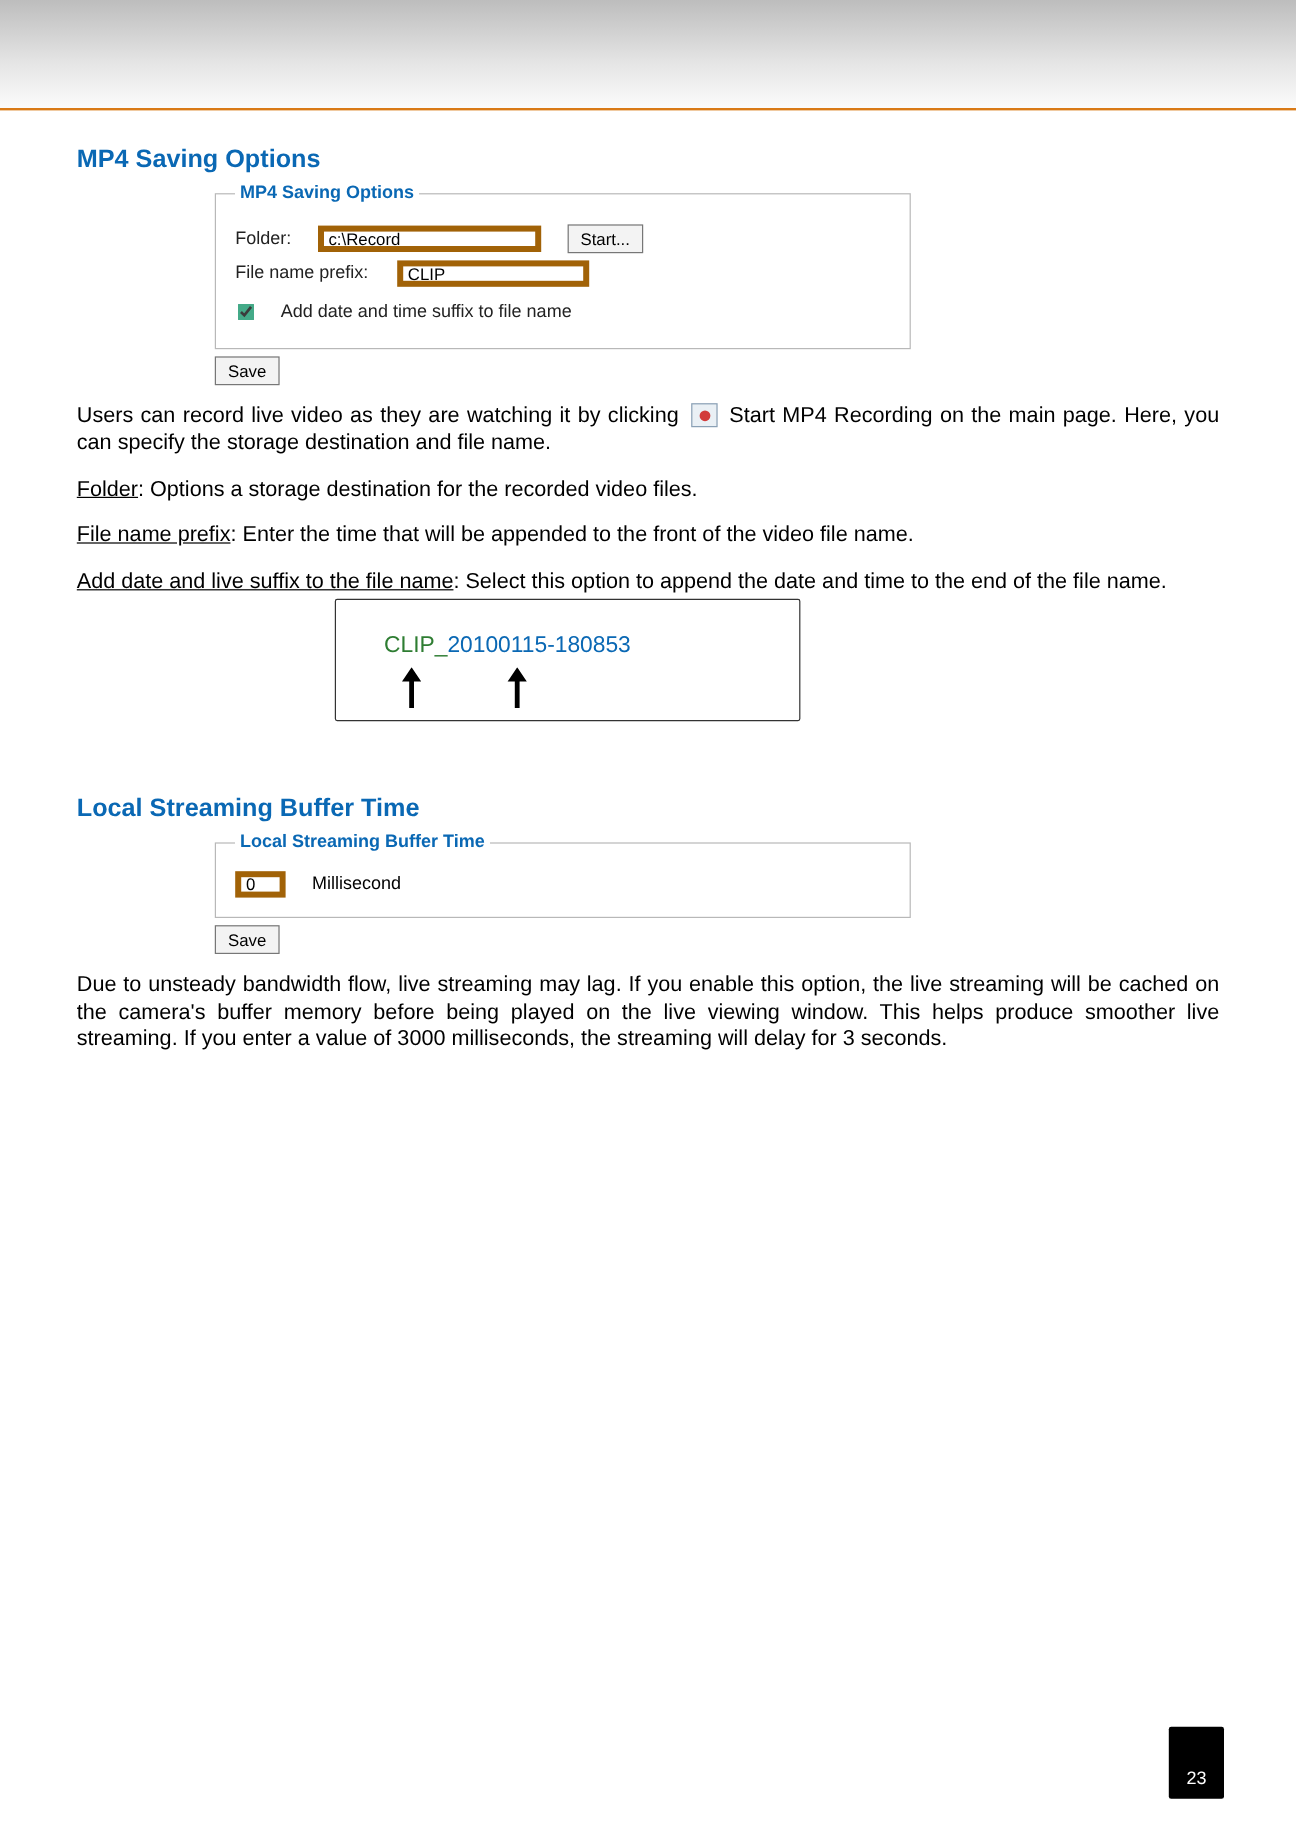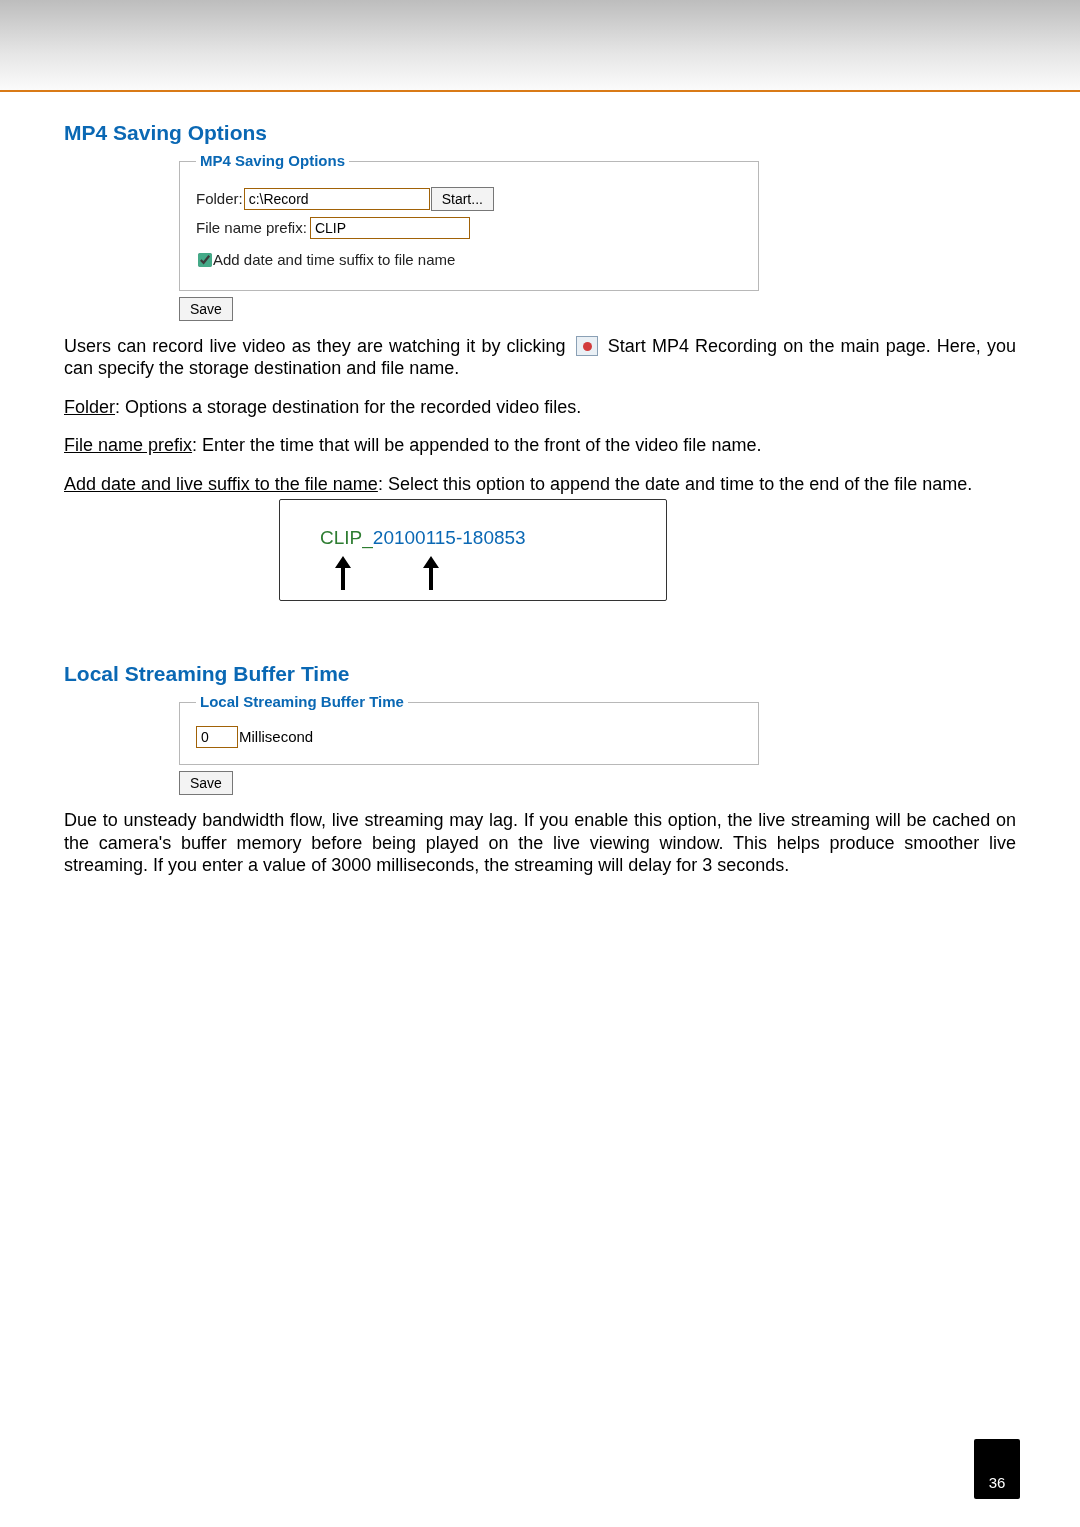--- a/index.html
+++ b/index.html
@@ -32,24 +32,24 @@
     font-size: 15px;
     color: #222;
     font-family: Tahoma, Arial, sans-serif;
   }
   fieldset.options-panel legend {
     color: #0a68b4;
     font-weight: bold;
     font-size: 15px;
     padding: 0 4px;
   }
-  .row { display: flex; align-items: center; margin: 6px 0; gap: 1px; }
+  .row { display: flex; align-items: center; margin: 6px 0; gap: 22px; }
   .field-label { white-space: nowrap; }
   .text-input {
-    border: 1px solid #a16207;
+    border: 5px solid #a16207;
     height: 22px;
     padding: 1px 4px;
     font-size: 14px;
     font-family: inherit;
     background: #fff;
   }
   .folder-input { width: 186px; }
   .prefix-input { width: 160px; margin-left: 2px; }
   .btn {
     border: 1px solid #777;
@@ -221,14 +221,14 @@
   </div>
   <div class="save-btn-wrap">
     <button class="btn save-btn">Save</button>
   </div>
 
   <p class="body-para">Due to unsteady bandwidth flow, live streaming may lag. If you enable this option, the live streaming will be cached on the camera's buffer memory before being played on the live viewing window. This helps produce smoother live streaming. If you enter a value of 3000 milliseconds, the streaming will delay for 3 seconds.</p>
 
 </div>
 
 <div class="page-number">
-  <span>36</span>
+  <span>23</span>
 </div>
 
 </body></html>

